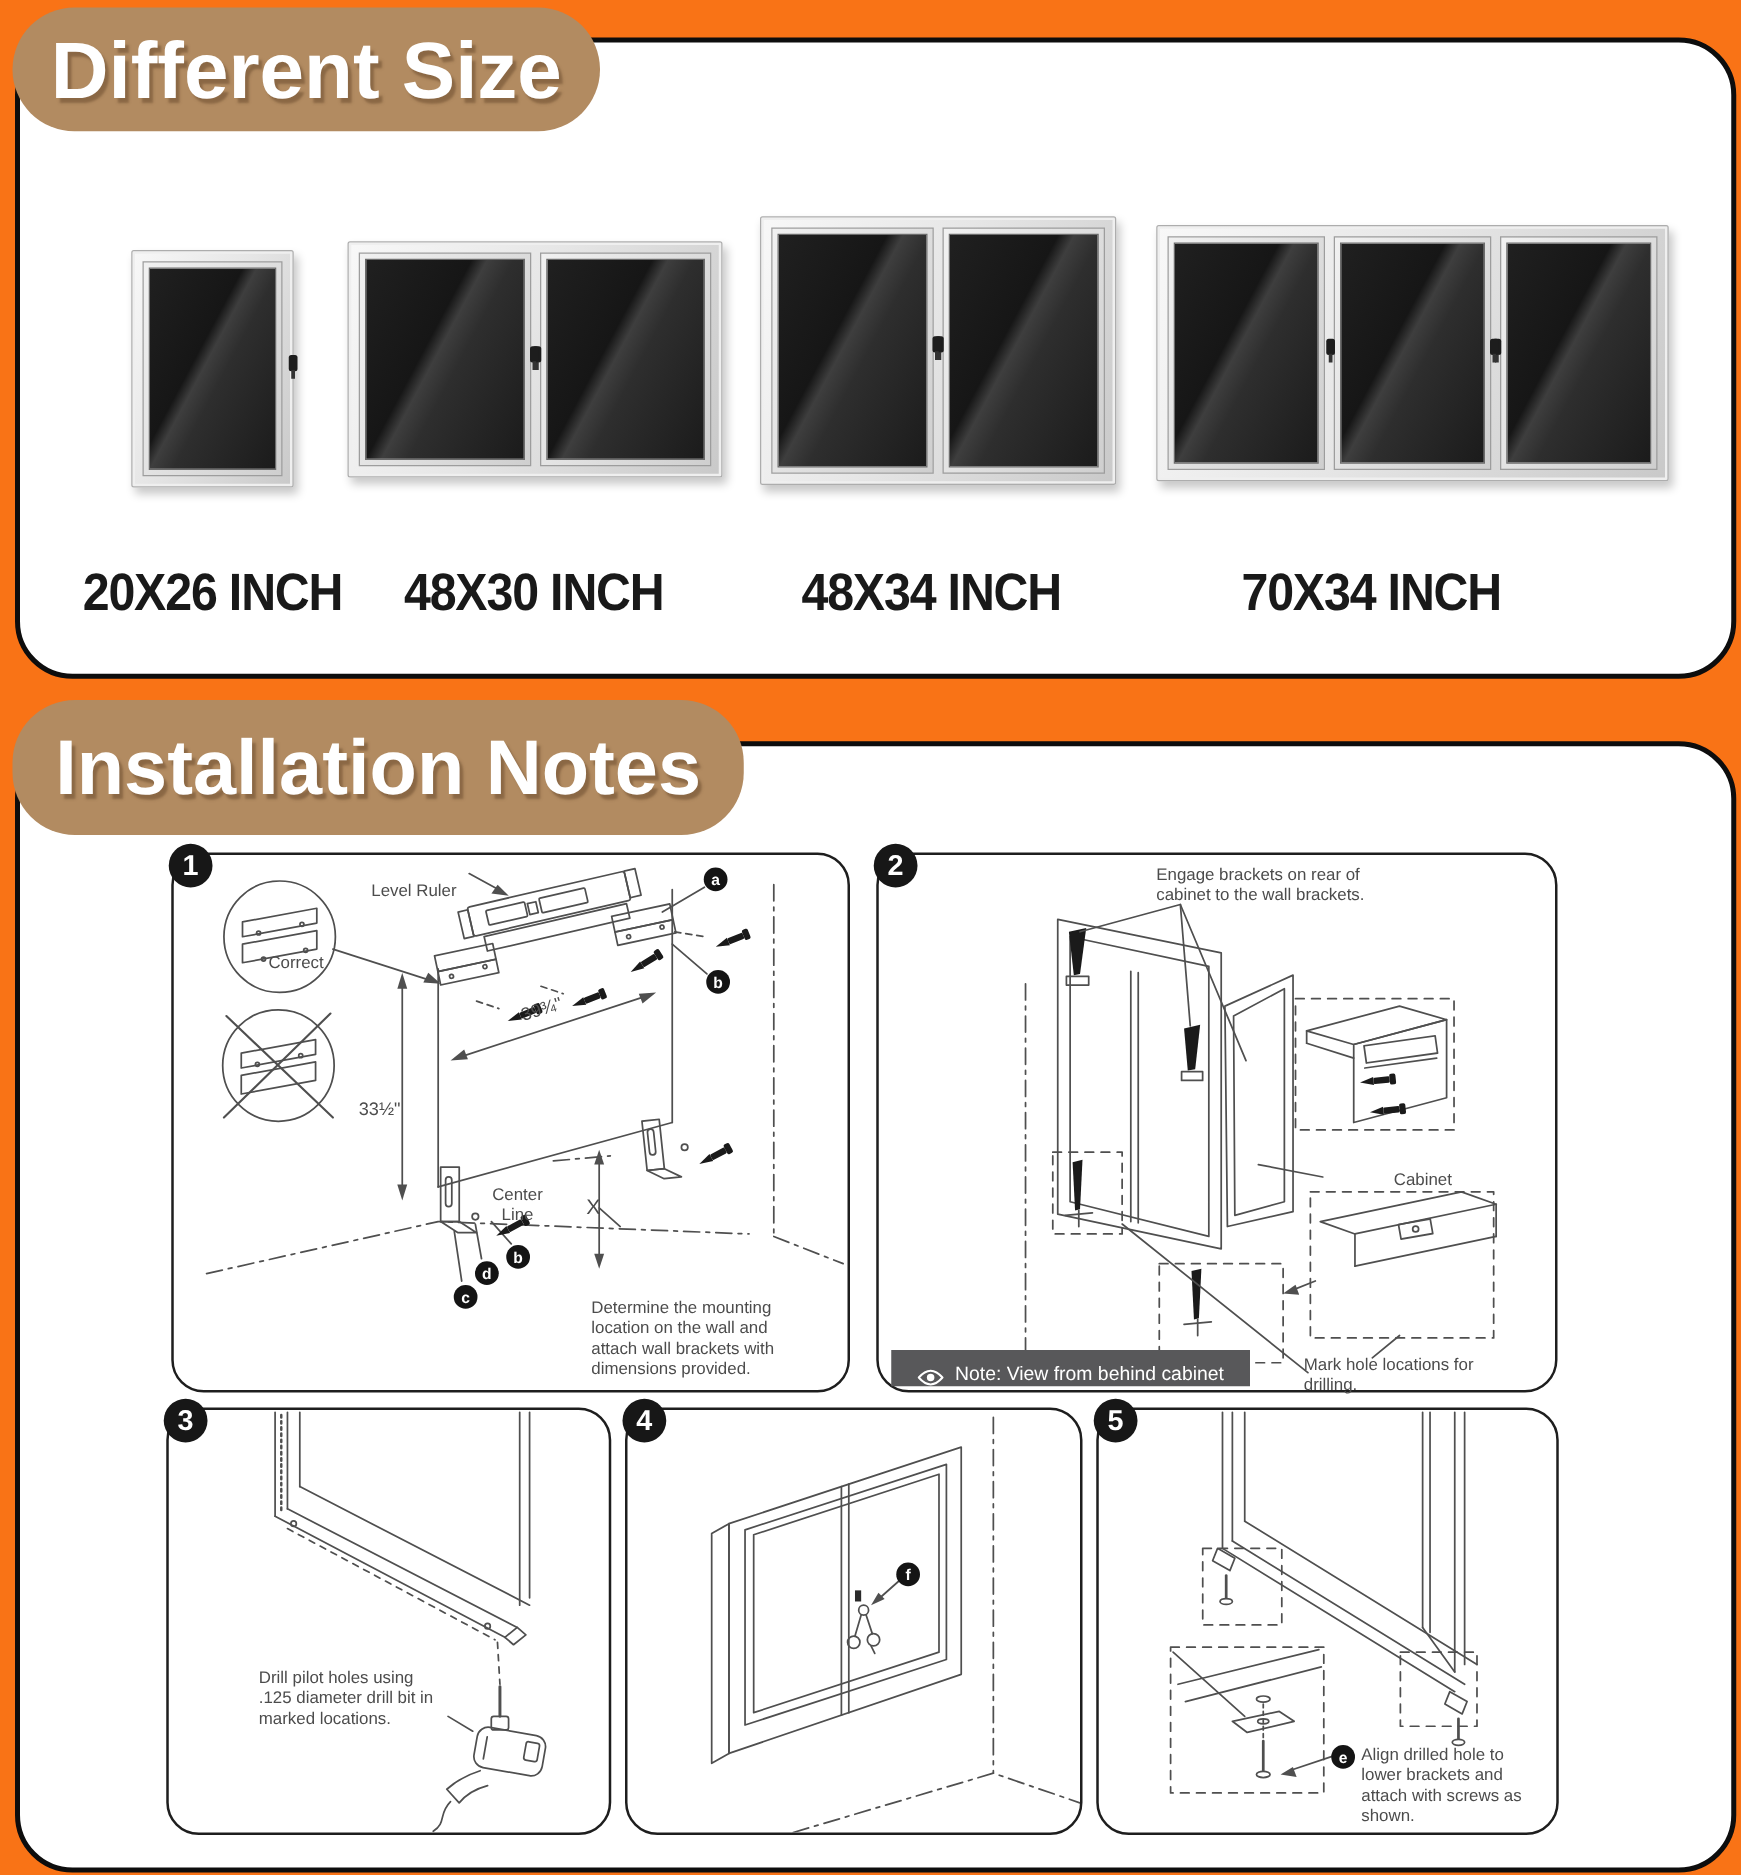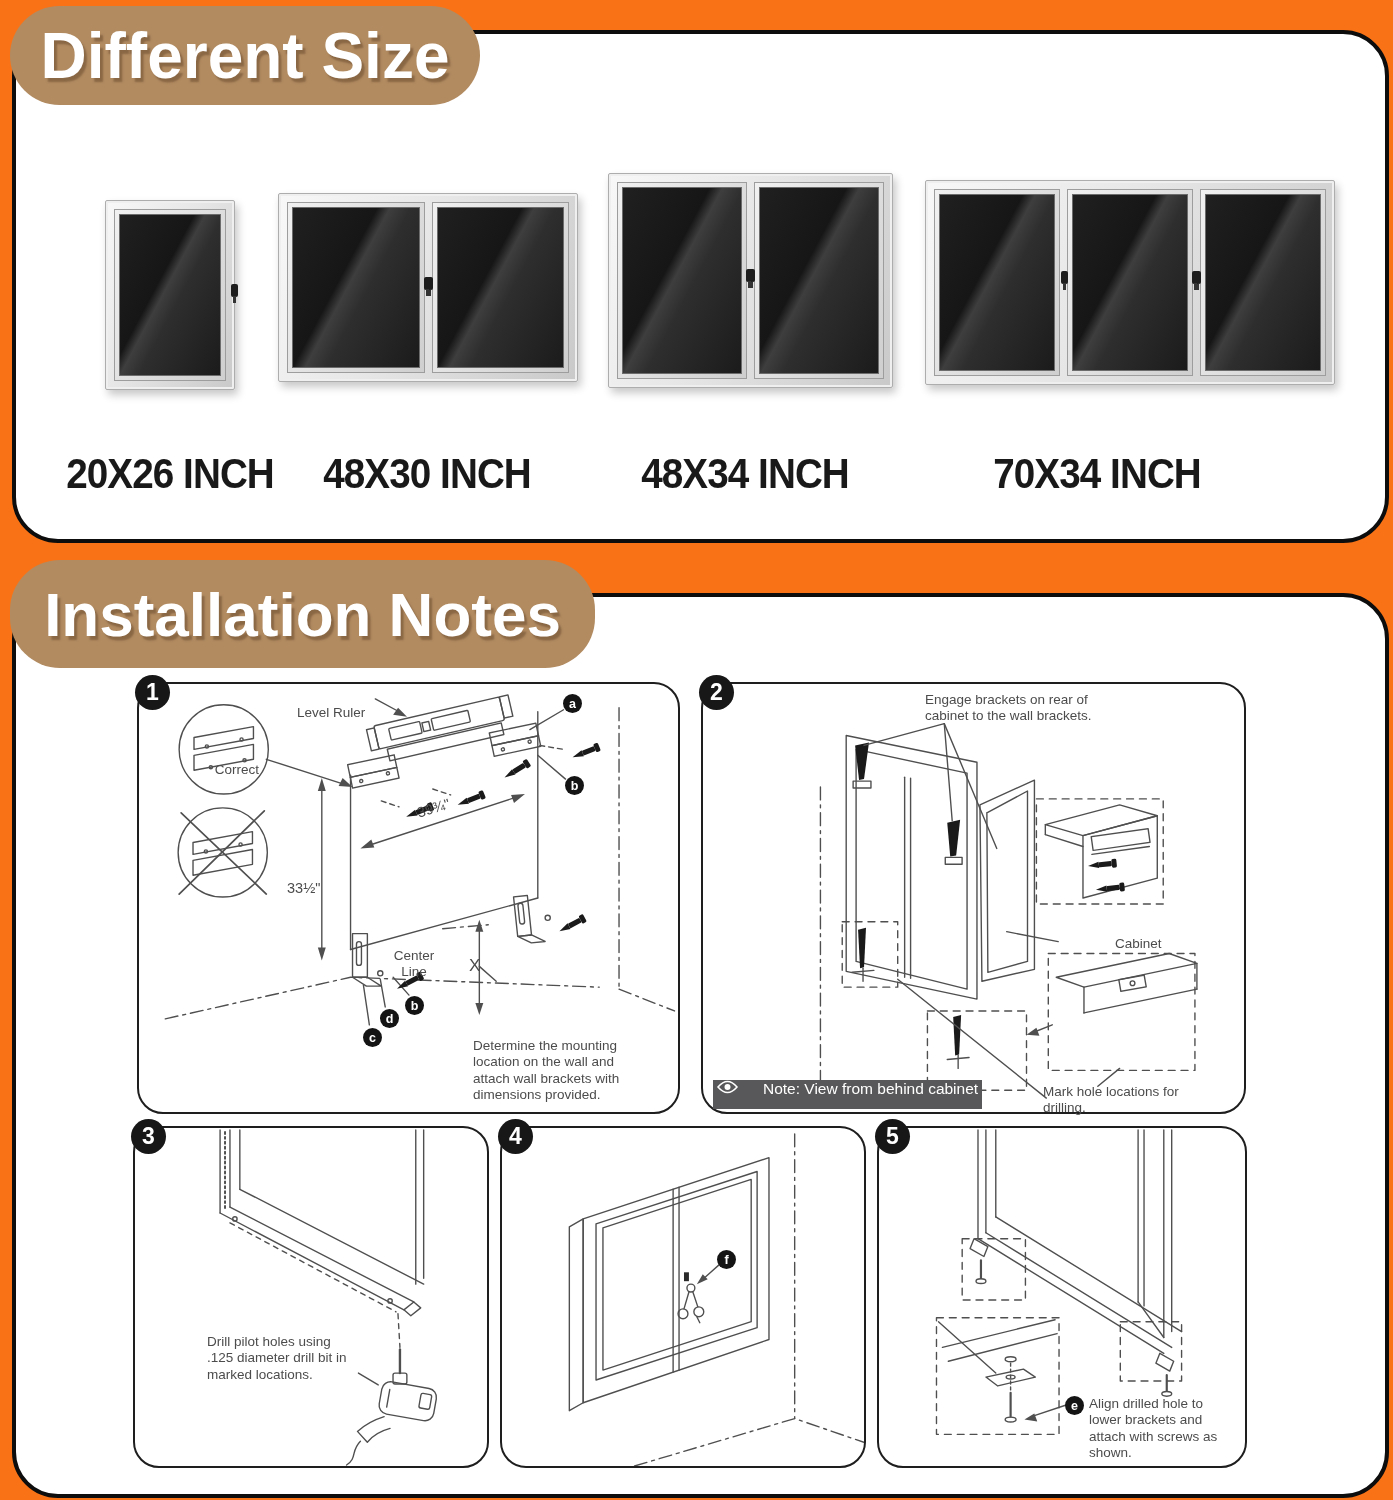--- a/index.html
+++ b/index.html
@@ -43,22 +43,22 @@
   .dtext{position:absolute;color:#4c4c4c;font-size:13.5px;line-height:1.22;z-index:4;}
   .mk{position:absolute;width:19px;height:19px;border-radius:50%;background:#141414;color:#fff;
       font-size:12.5px;font-weight:bold;display:flex;align-items:center;justify-content:center;z-index:6;}
   .caution{position:absolute;box-sizing:border-box;border:2px solid #3c3c3c;border-radius:10px;
       padding:7px 8px 6px 8px;background:#fff;z-index:4;}
   .caution .ct{display:flex;align-items:center;justify-content:center;gap:7px;
       font-weight:bold;font-size:14.5px;color:#262626;letter-spacing:.5px;}
   .caution .rule{border-top:2px solid #3c3c3c;margin:6px 2px 7px 2px;}
   .caution .ci{position:relative;color:#4c4c4c;font-size:12.5px;line-height:1.26;padding-left:11px;}
   .caution .ci::before{content:"•";position:absolute;left:0;top:0;}
-  .note-banner{position:absolute;background:#58585a;color:#fff;display:flex;align-items:flex-start;
-      gap:25px;padding:0 4px;height:29px;font-size:15.5px;z-index:4;}
+  .note-banner{position:absolute;background:#58585a;color:#fff;display:flex;align-items:flex-end;
+      gap:9px;padding:0 21px;height:29px;font-size:15.5px;z-index:4;}
 </style>
 </head>
 <body>
 
 <div class="page">
 
   <div class="section" style="left:12px;top:30px;width:1369px;height:505px;"></div>
 
   <div class="badge" style="left:10px;top:6px;width:470px;height:99px;font-size:64px;">
     <span>Different Size</span>

